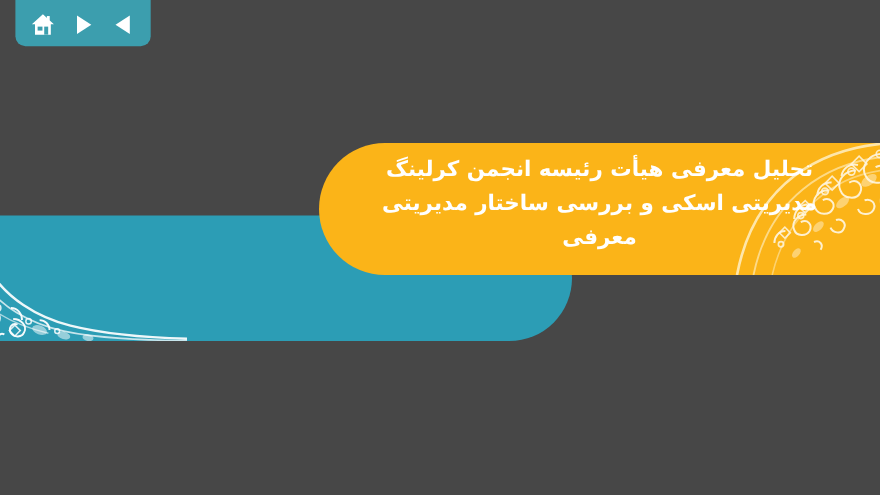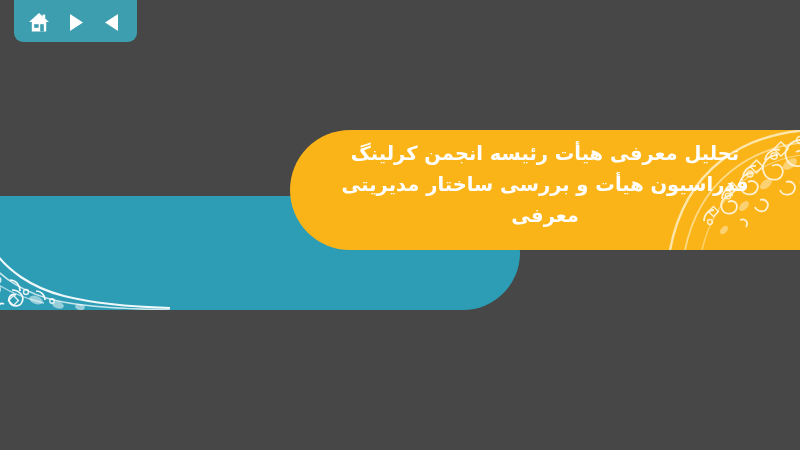--- a/index.html
+++ b/index.html
@@ -194,21 +194,21 @@
         <ellipse cx="190" cy="34" rx="8" ry="4.4" transform="rotate(-35 190 34)"></ellipse>
         <ellipse cx="166" cy="54" rx="7" ry="3.8" transform="rotate(-40 166 54)"></ellipse>
         <ellipse cx="144" cy="76" rx="6" ry="3.4" transform="rotate(-45 144 76)"></ellipse>
         <ellipse cx="124" cy="100" rx="5" ry="3" transform="rotate(-50 124 100)"></ellipse>
       </g>
     </svg>
   </div>
 
   <div class="title-block">
     <div class="title-line">تحلیل معرفی هیأت رئیسه انجمن کرلینگ</div>
-    <div class="title-line">فدراسیون هیأت و بررسی ساختار مدیریتی</div>
+    <div class="title-line">مدیریتی اسکی و بررسی ساختار مدیریتی</div>
     <div class="title-line">معرفی</div>
   </div>
 
   <div class="navbar">
     <div class="nav-btn">
       <svg width="18" height="19" viewBox="0 0 18 19">
         <path d="M15 1 L15 18 L2 9.5 Z" fill="#ffffff"></path>
       </svg>
     </div>
     <div class="nav-btn">

